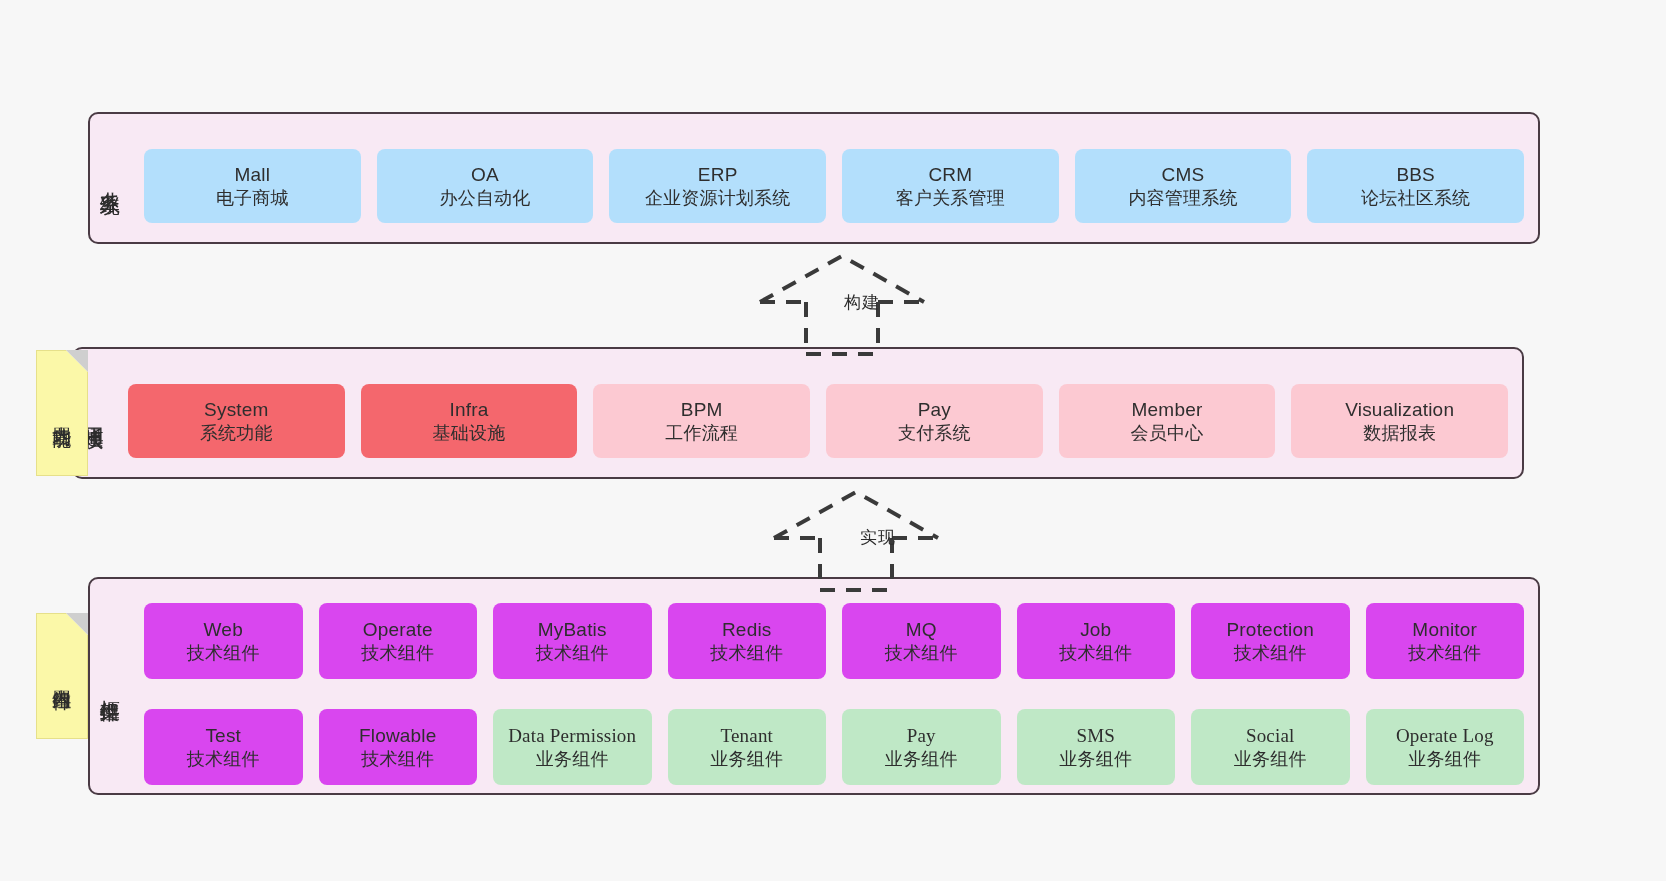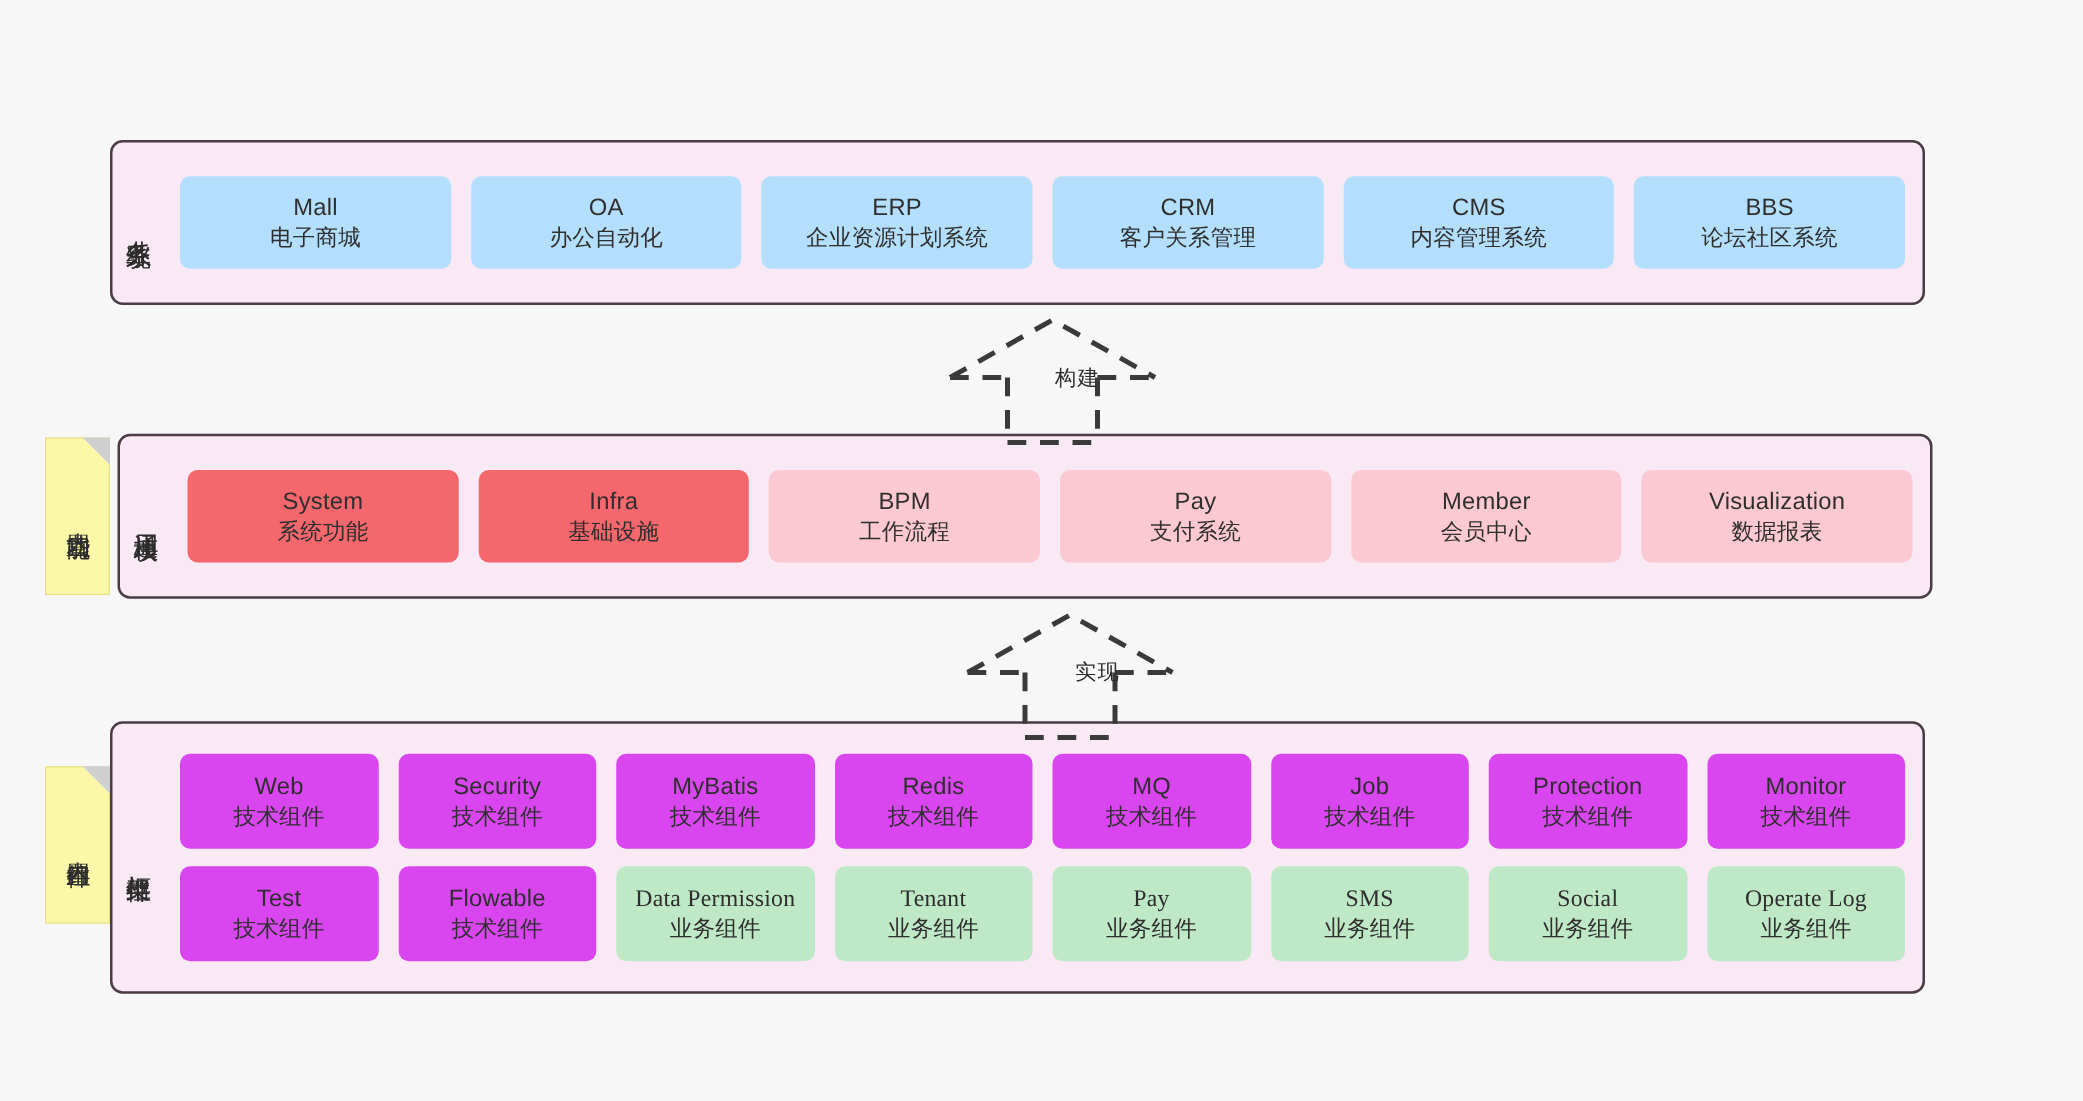--- a/index.html
+++ b/index.html
@@ -68,20 +68,21 @@
     box-sizing: border-box;
     border-radius: 8px;
     display: flex;
     flex-direction: column;
     align-items: center;
     justify-content: center;
     text-align: center;
     line-height: 1.25;
     padding: 4px 6px;
     color: #2e2e2e;
+    margin-top: 16px;
   }
   .node .n-title {
     font-size: 19px;
     letter-spacing: .2px;
   }
   .node .n-sub {
     font-size: 18px;
     letter-spacing: .2px;
   }
 
@@ -90,21 +91,21 @@
   .c-red         { background: #f4676d; }
   .c-pink        { background: #fcc9d2; }
   .c-green       { background: #d946ef; }
   .c-lightgreen  { background: #bfe8c6; font-family: Liberation Serif, serif; }
 
   
   #layer-business  { left: 88px;  top: 112px; width: 1452px; height: 132px; }
   #layer-business  .layer-body { padding: 0 14px; }
   #layer-business  .node { height: 74px; }
 
-  #layer-modules   { left: 94px;  top: 347px; width: 1452px; height: 132px; }
+  #layer-modules   { left: 72px;  top: 347px; width: 1452px; height: 132px; }
   #layer-modules   .node { height: 74px; }
 
   #layer-framework { left: 88px;  top: 577px; width: 1452px; height: 218px; }
   #layer-framework .node { height: 76px; }
 
   
   .note {
     position: absolute;
     box-sizing: border-box;
     background: #fbf8a8;
@@ -272,21 +273,21 @@
   <div class="layer" id="layer-framework">
     <div class="layer-title">框架组件</div>
     <div class="layer-body">
 
       <div class="node-row">
         <div class="node c-green">
           <span class="n-title">Web</span>
           <span class="n-sub">技术组件</span>
         </div>
         <div class="node c-green">
-          <span class="n-title">Security</span>
+          <span class="n-title">Operate</span>
           <span class="n-sub">技术组件</span>
         </div>
         <div class="node c-green">
           <span class="n-title">MyBatis</span>
           <span class="n-sub">技术组件</span>
         </div>
         <div class="node c-green">
           <span class="n-title">Redis</span>
           <span class="n-sub">技术组件</span>
         </div>

